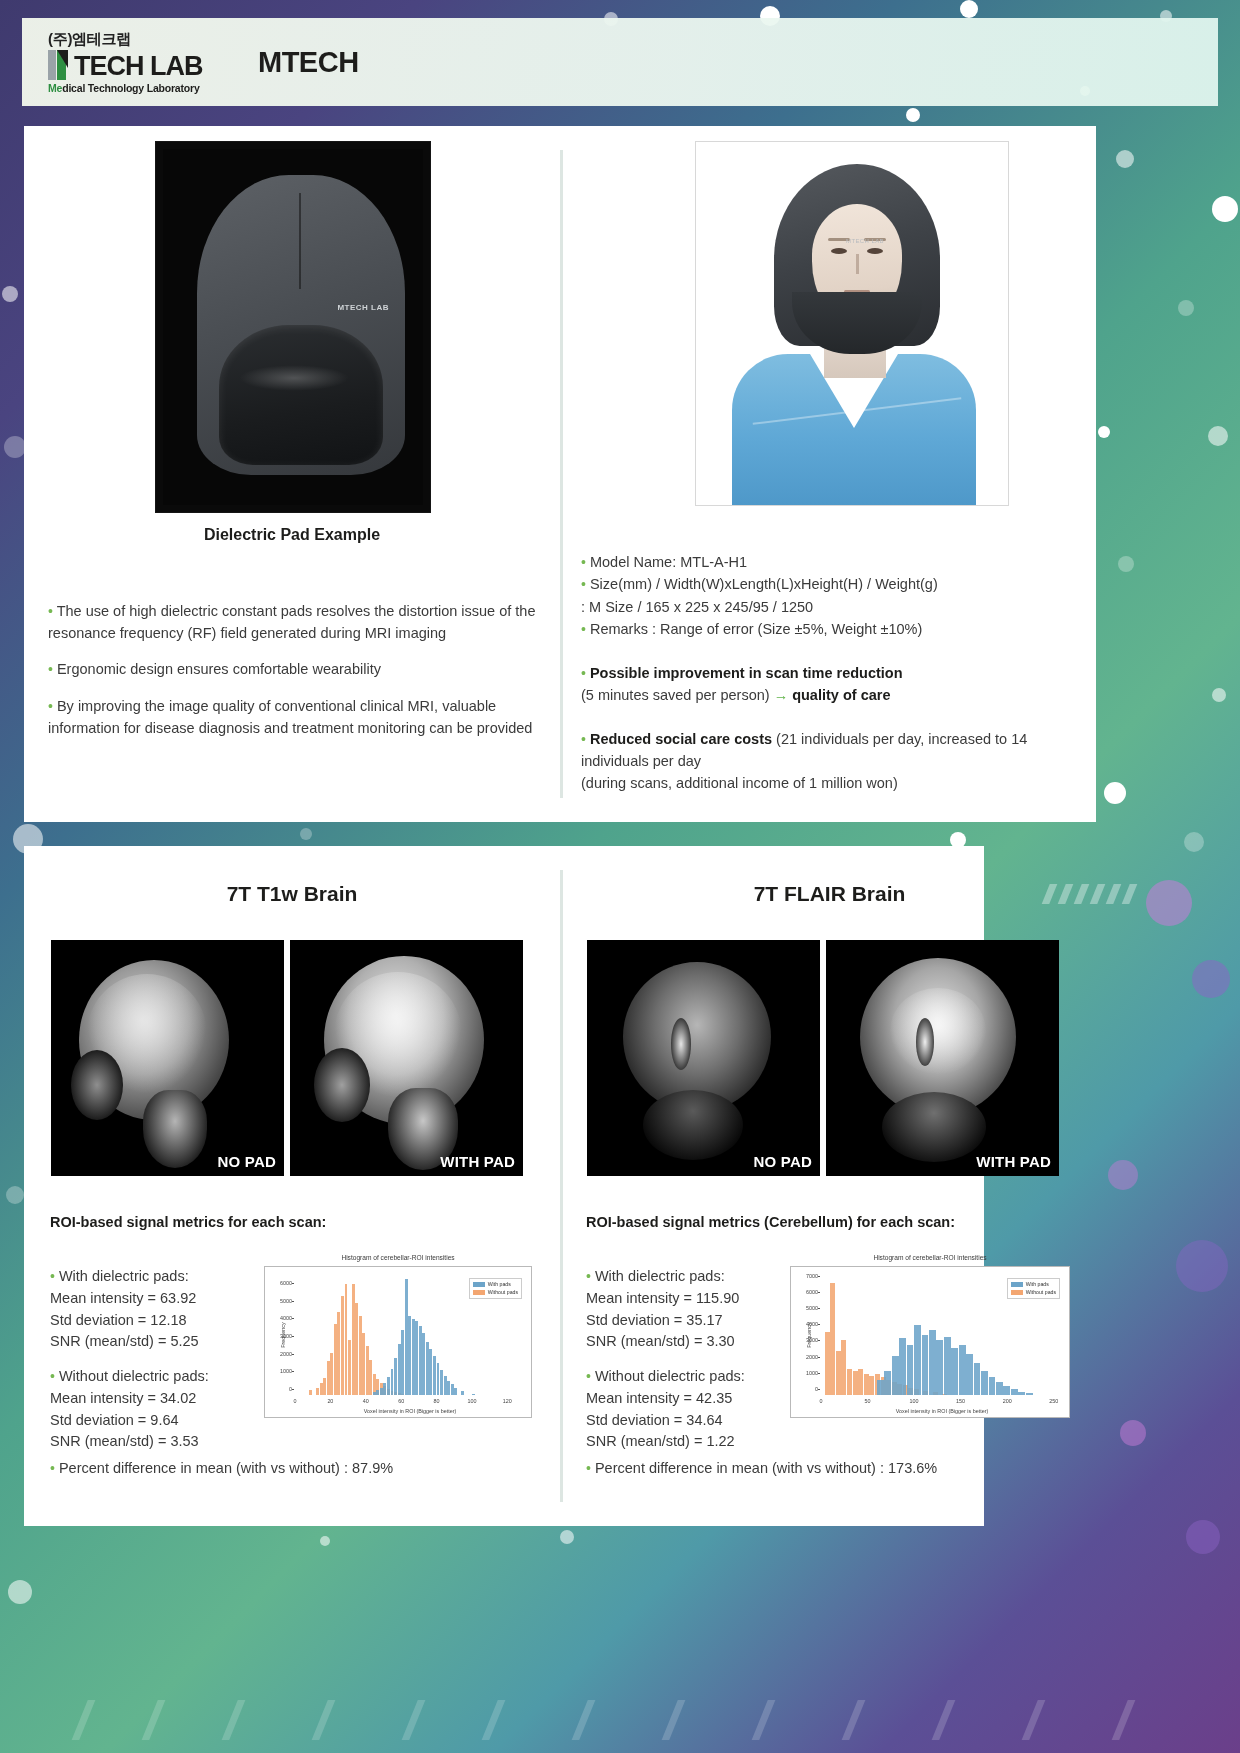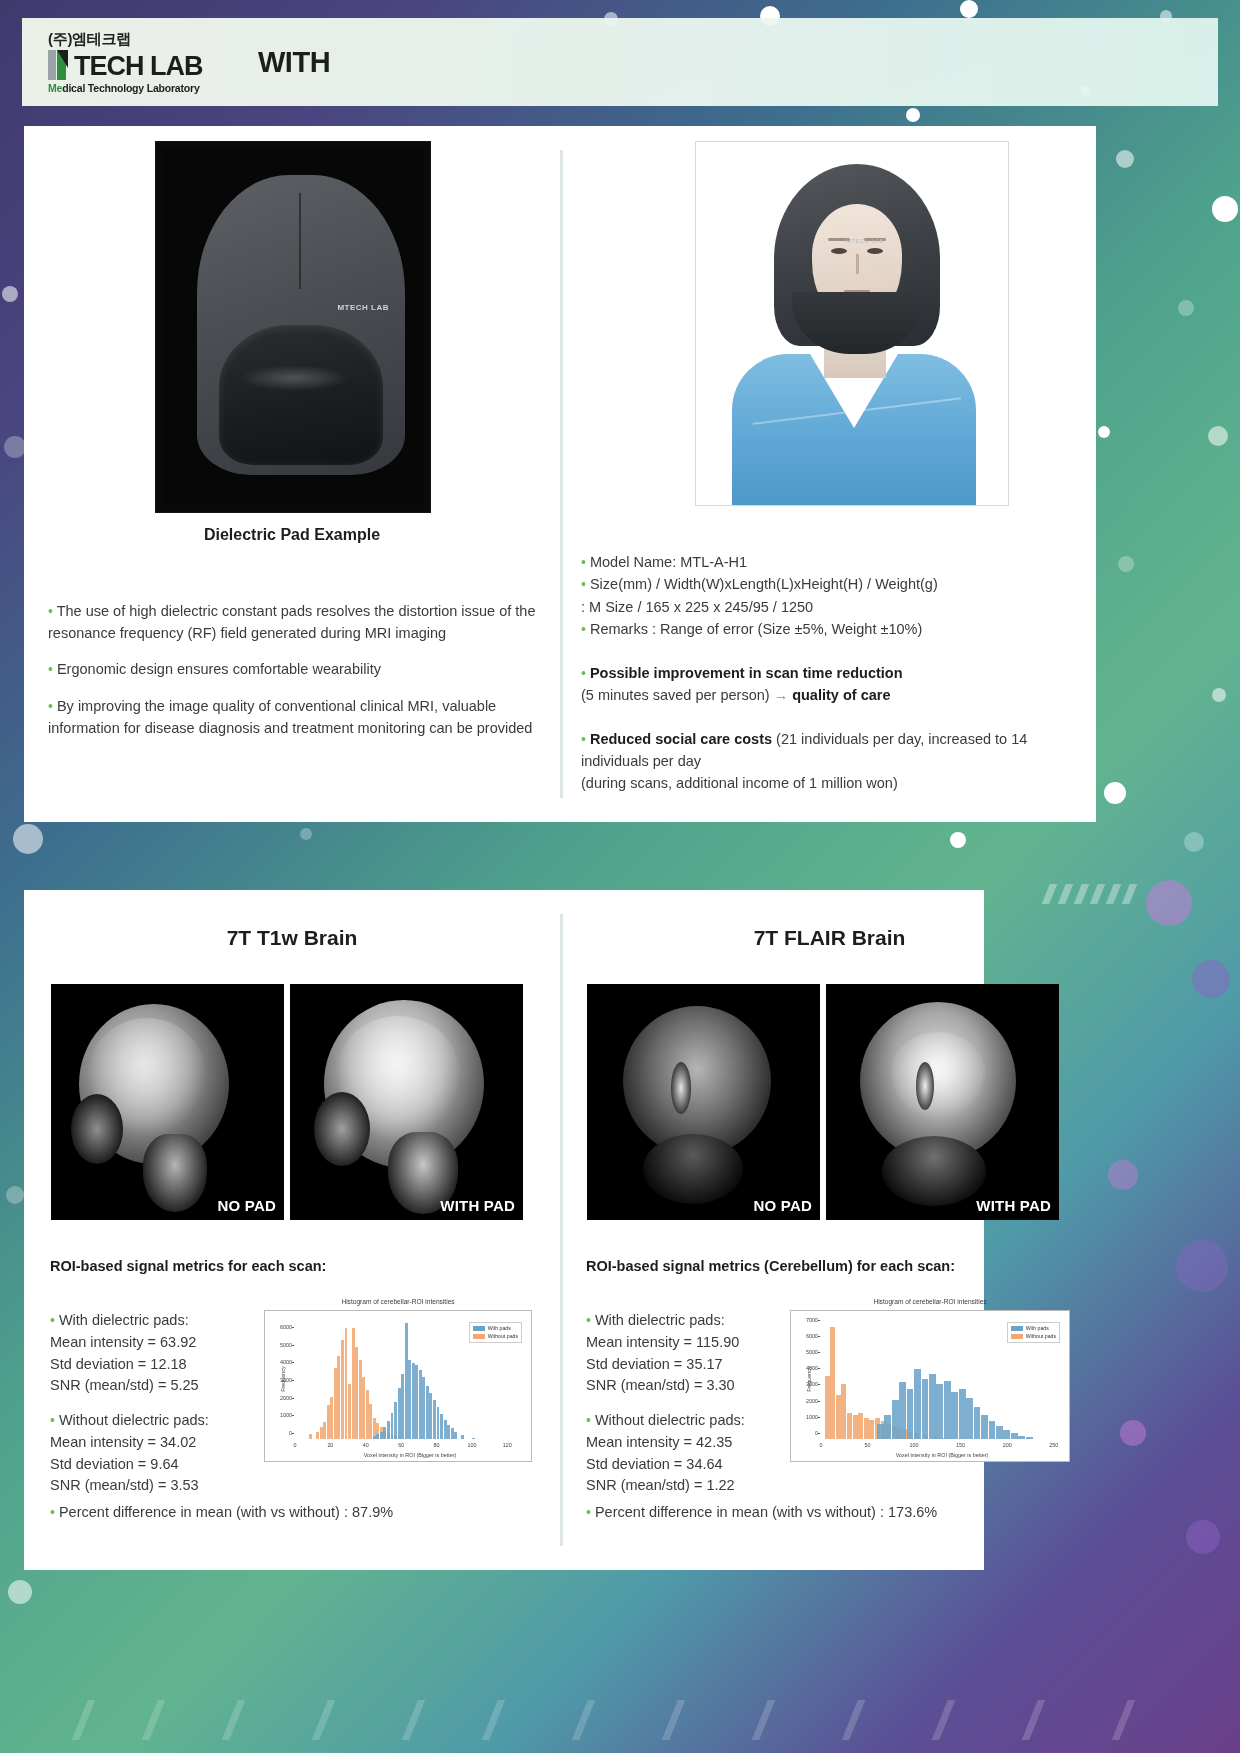--- a/index.html
+++ b/index.html
@@ -41,21 +41,21 @@
                    background:#1d1d1b; clip-path:polygon(0 0,100% 100%,100% 0); }
   .logo-word { font-size:27px; font-weight:700; color:#1d1d1b; letter-spacing:-1px; line-height:.95; }
   .logo-sub { font-size:10.5px; font-weight:700; margin-top:2px; letter-spacing:-.2px; }
   .logo-sub .a { color:#2e8f42; } .logo-sub .b { color:#1d1d1b; }
   #header-title { font-size:33px; font-weight:700; color:#1d1d1b; letter-spacing:-.8px; margin-left:14px; }
   #header-tag { font-size:29px; font-weight:700; color:#1d1d1b; margin-left:24px; letter-spacing:-.5px; }
 
   
   .card { position:absolute; background:#ffffff;text-decoration:underline; }
   #card-top { left:24px; top:126px; width:1072px; height:696px; }
-  #card-bottom { left:24px; top:846px; width:960px; height:680px;margin-top:44px; }
+  #card-bottom { left:24px; top:846px; width:960px; height:680px; }
   .vdiv { position:absolute; top:24px; bottom:24px; width:3px; background:#dde6e2; }
 
   .col { position:absolute; top:0; bottom:0; }
   .left-col { left:0; width:536px; }
   .right-col { left:539px; width:533px; }
 
   
   #pad-photo {
     position:absolute; left:131px; top:15px; width:276px; height:372px;
     background:#0a0a0a; border:1px solid #151515;
@@ -214,21 +214,21 @@
           <div class="g3"></div>
       </div>
       <div>
         <div class="logo-word">TECH LAB</div>
       </div>
     </div>
     <div class="logo-sub">
       <span class="a">Me</span><span class="b">dical Technology Laboratory</span>
     </div>
   </div>
-  <div id="header-tag">WITH</div>
+  <div id="header-tag">MTECH</div>
 </div>
 
 <div class="card" id="card-top">
   <div class="vdiv" style="left:536px;"></div>
 
   <div class="col left-col">
     <div id="pad-photo">
       <div class="inner">
         <div id="pad-shell">
           <div id="pad-seam"></div>

